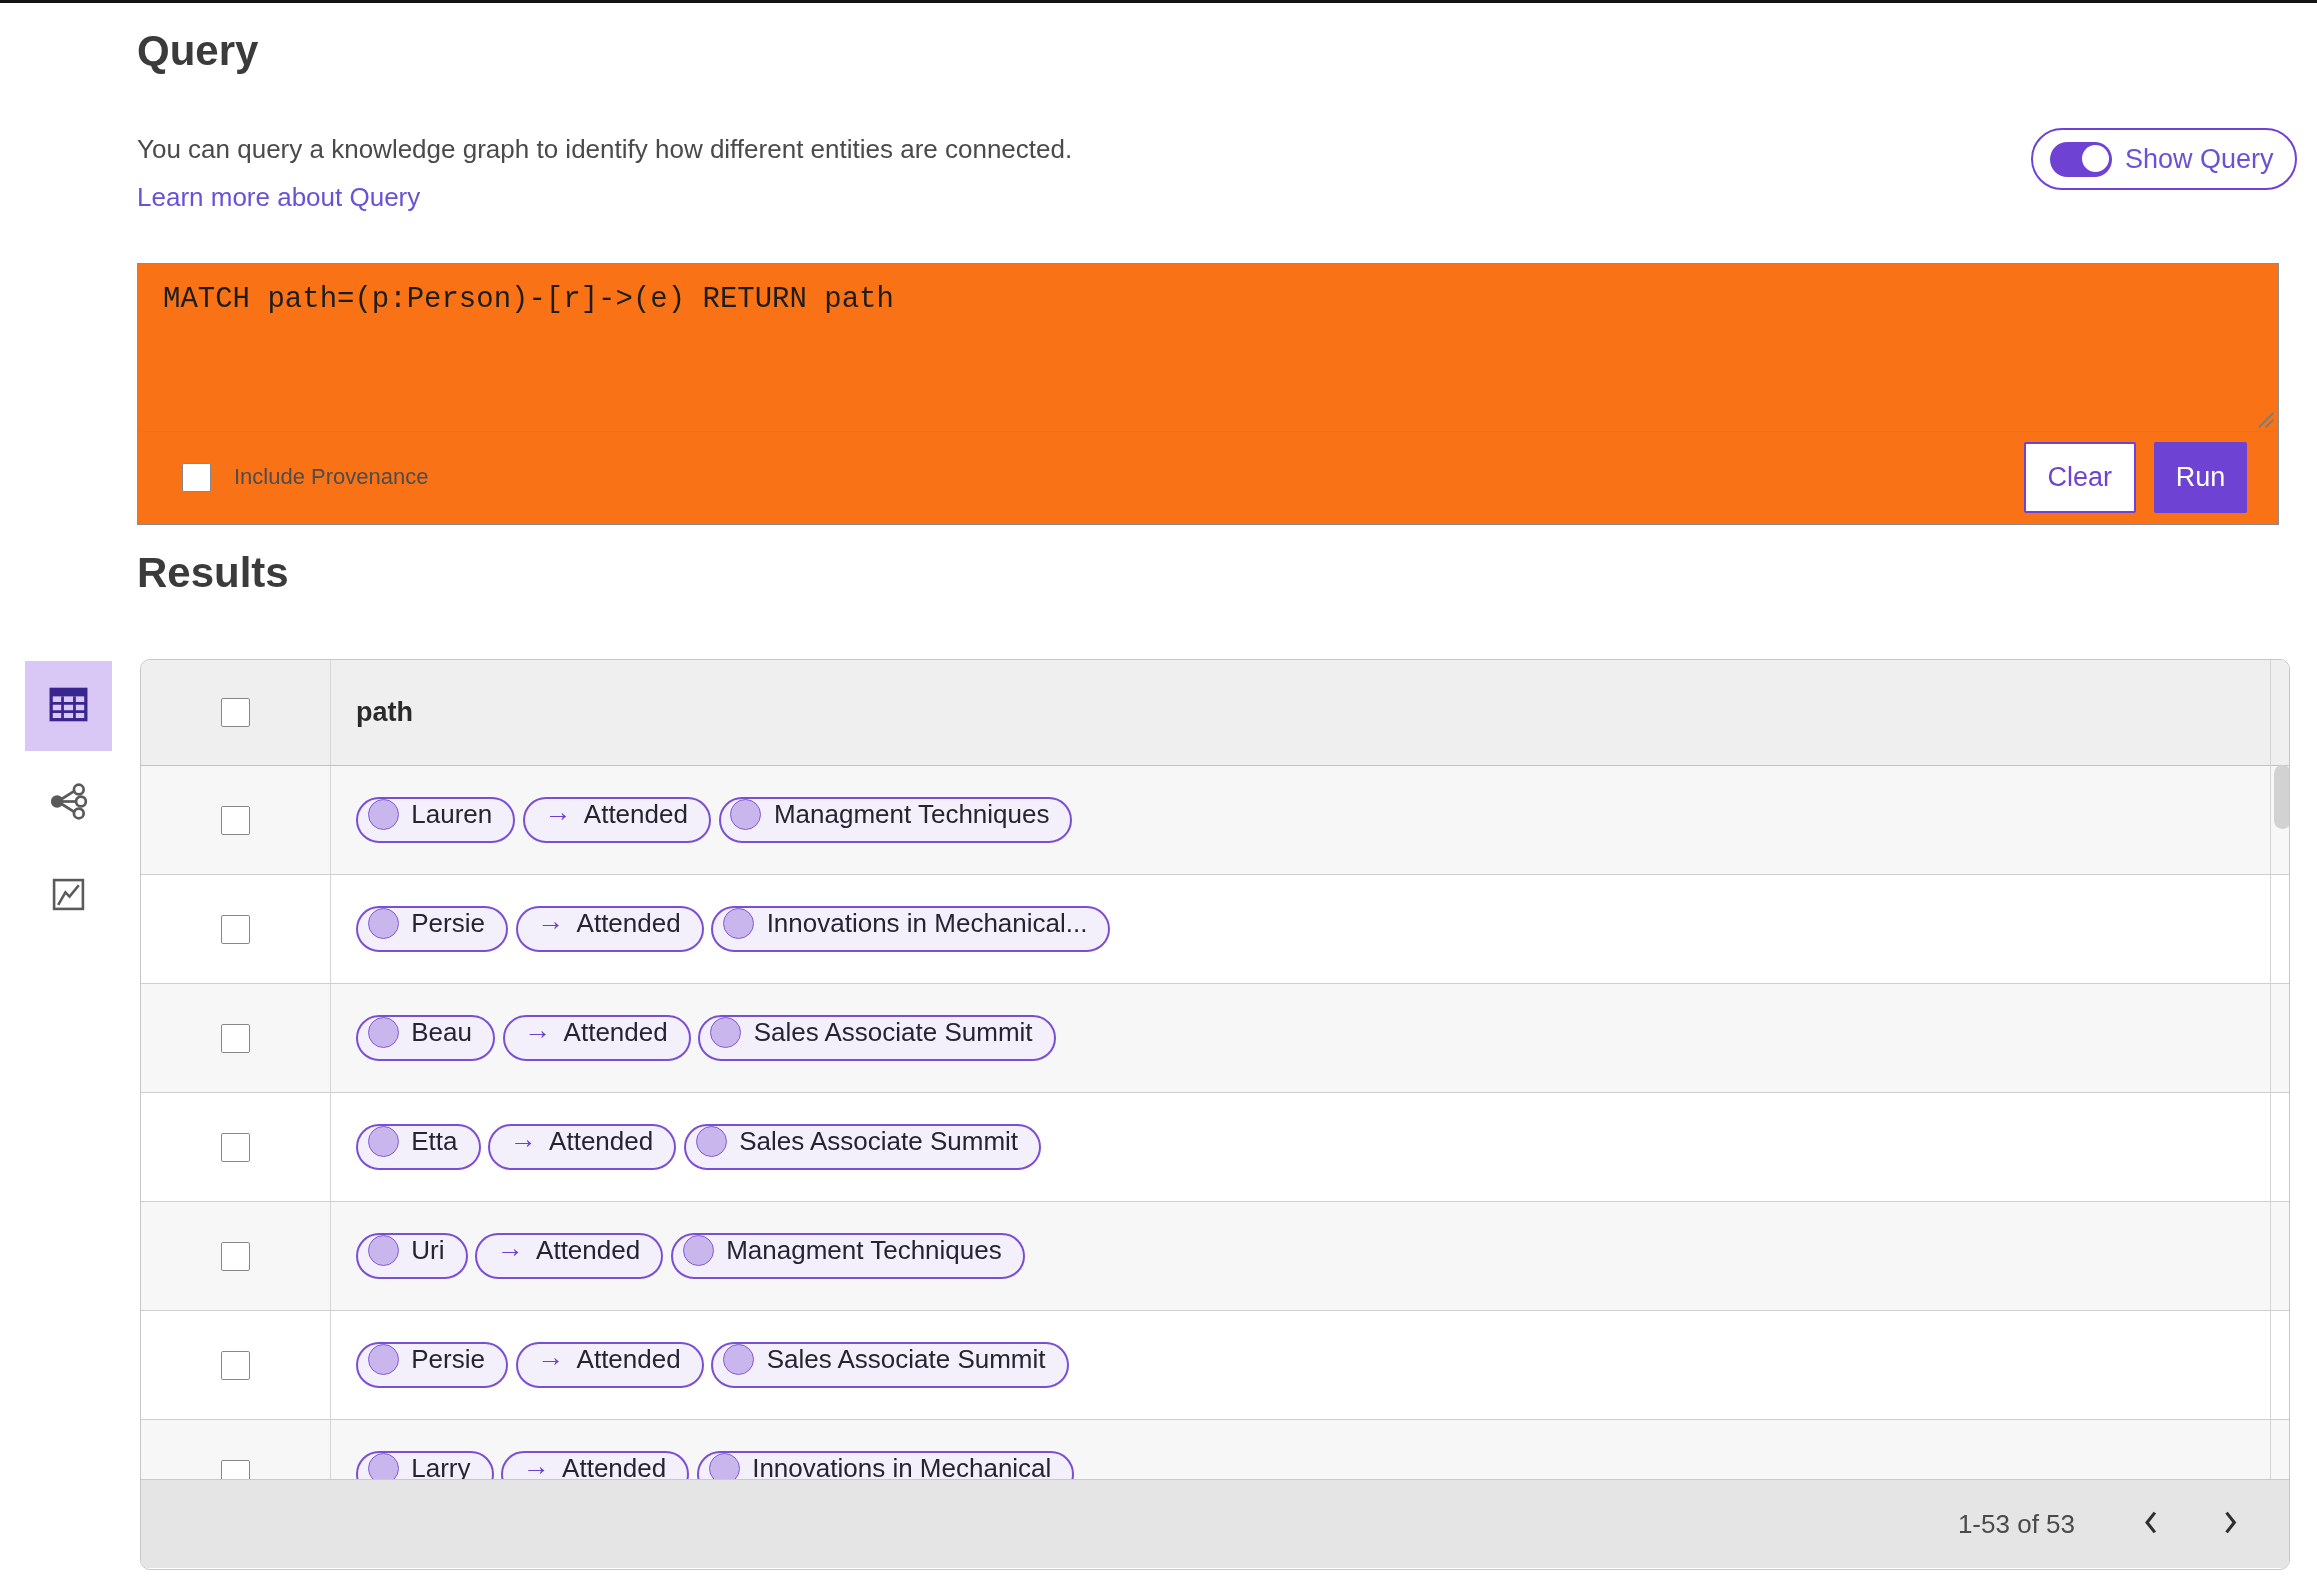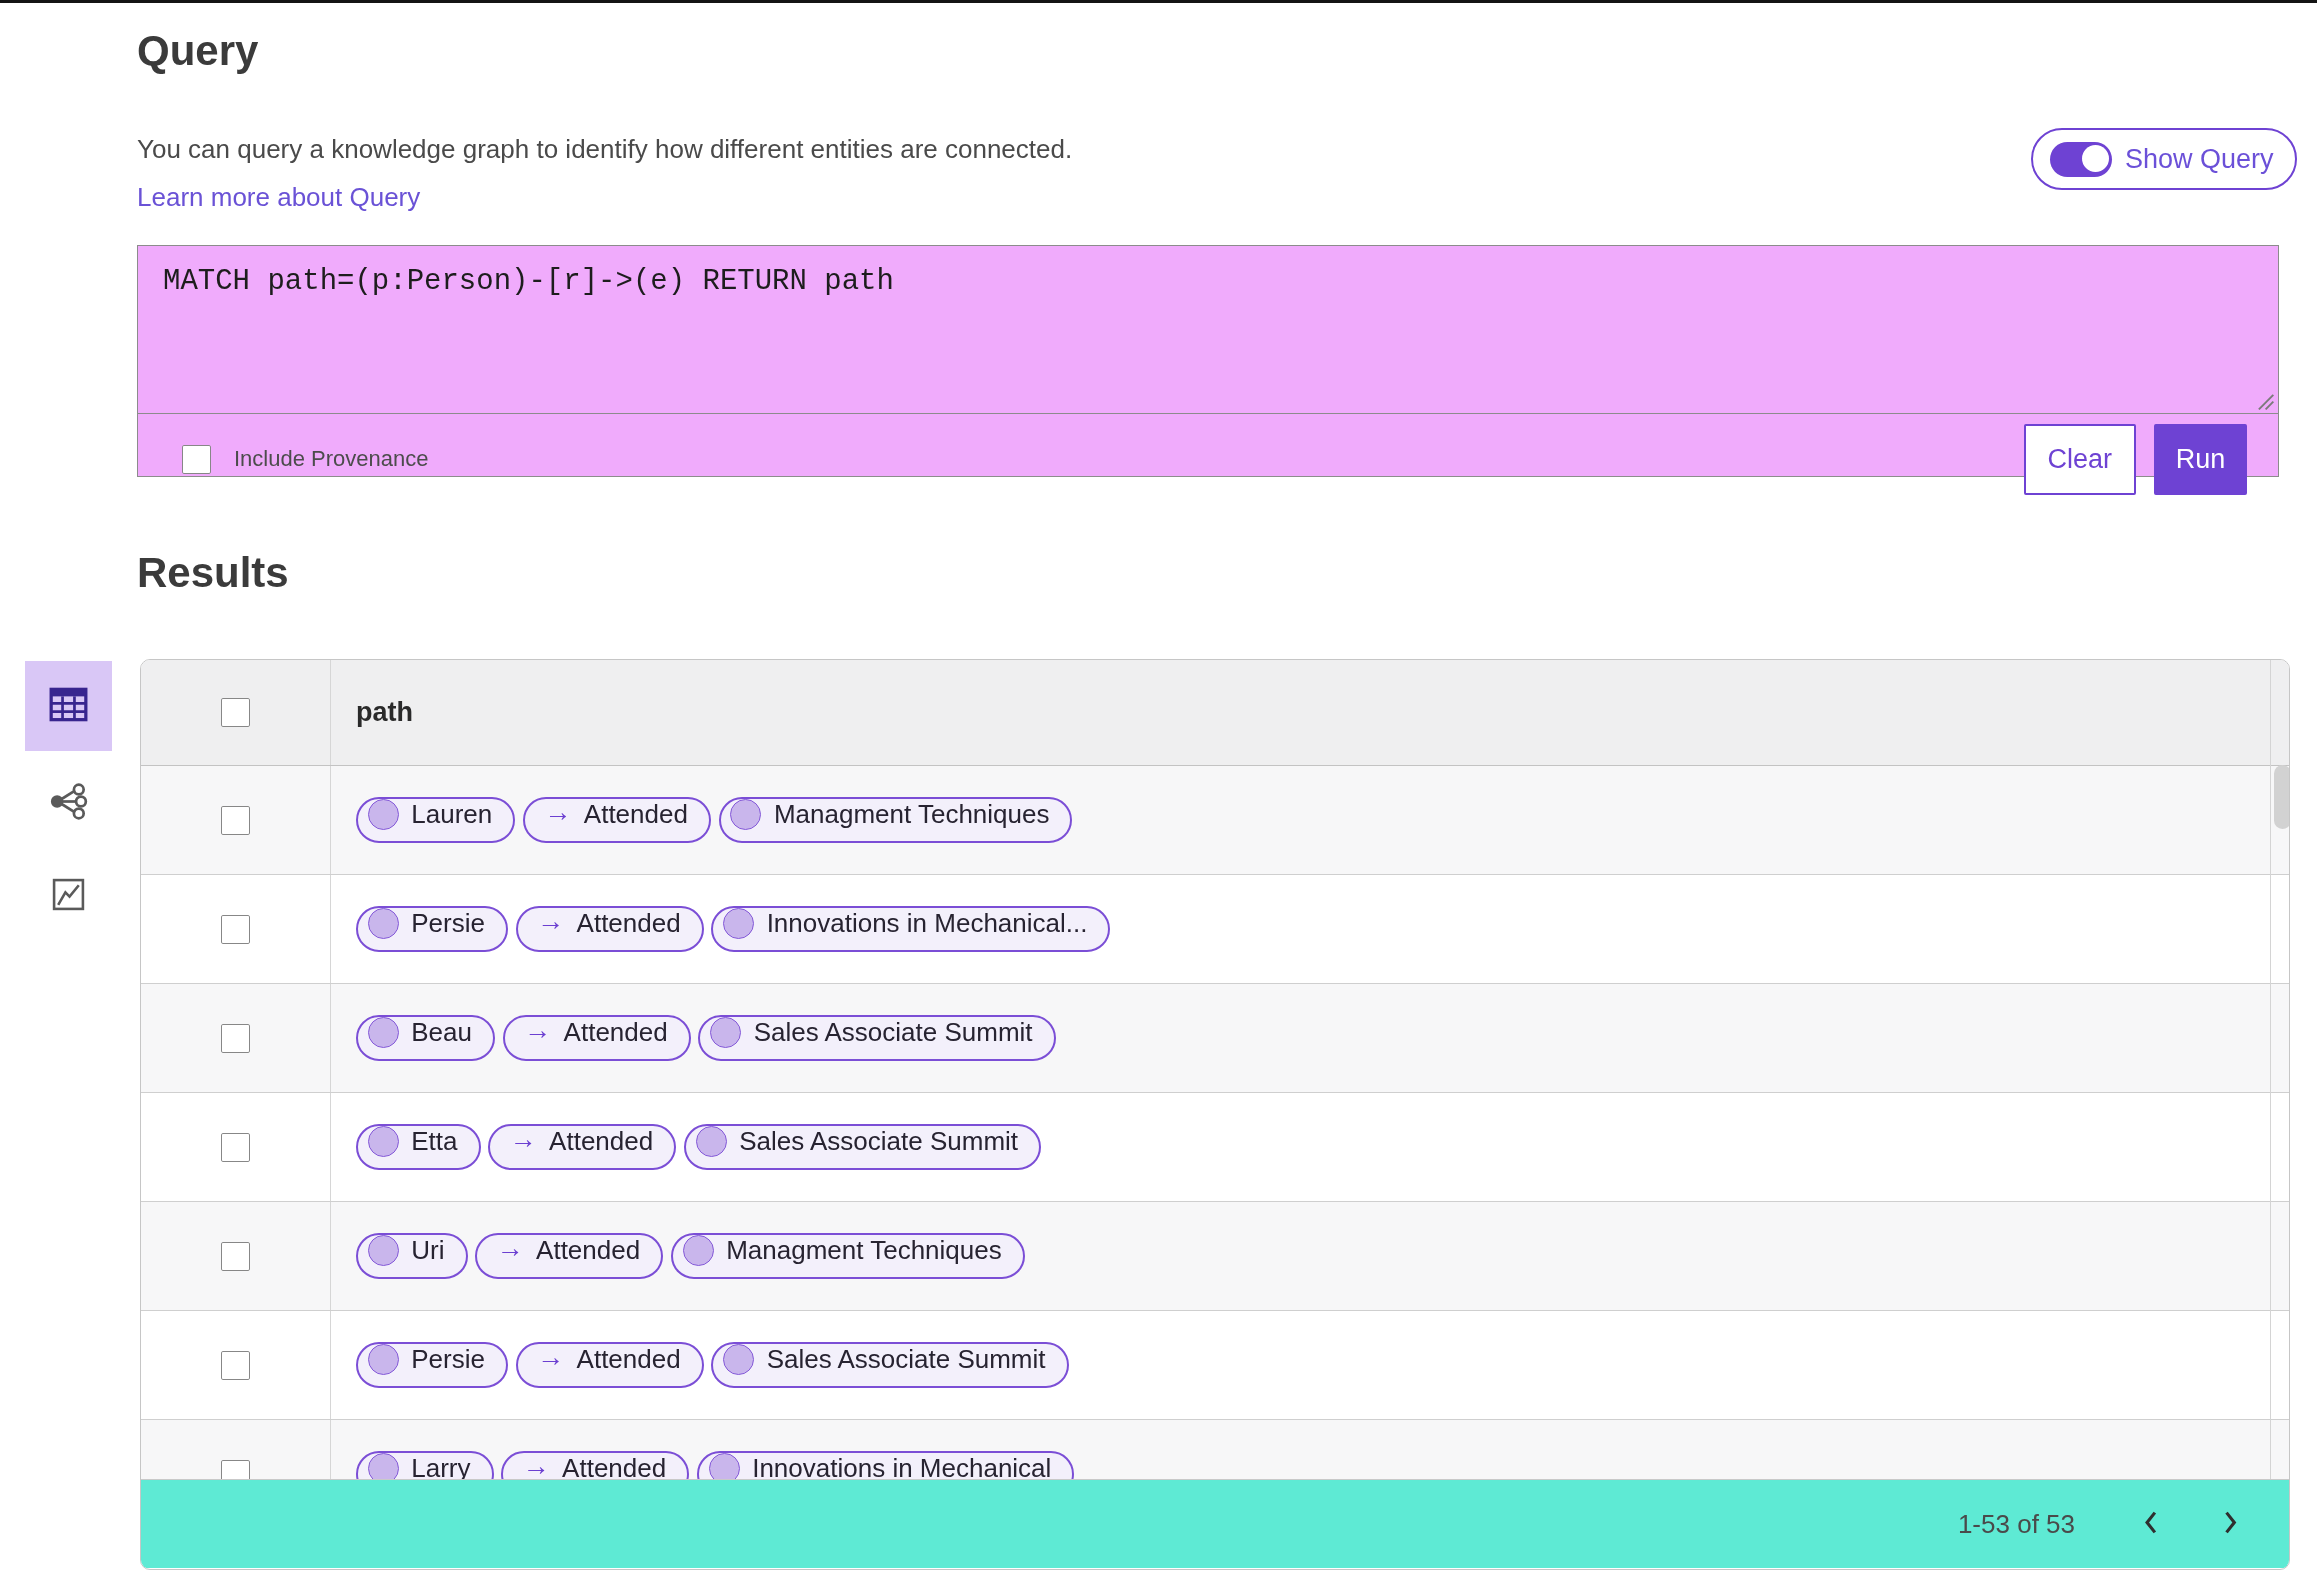--- a/index.html
+++ b/index.html
@@ -22,22 +22,22 @@
     position: absolute; left: 2031px; top: 128px; height: 62px;
     display: inline-flex; align-items: center; gap: 12.6px;
     padding: 0 21px 0 17.4px; background: #fff;
     border: 2.9px solid #6e42d3; border-radius: 31px; cursor: pointer;
   }
   .toggle-track { position: relative; width: 62px; height: 35px; border-radius: 17.4px; background: #6e42d3; }
   .toggle-knob  { position: absolute; right: 3.9px; top: 3.9px; width: 27px; height: 27px; border-radius: 50%; background: #ffffff; }
   .show-query-label { font-size: 27px; color: #6b50d8; white-space: nowrap; }
 
   .query-panel {
-    position: absolute; left: 137px; top: 245px; width: 2142px; height: 232px;
-    border: 1.9px solid #8c8c8c; background: #f0abfc;
+    position: absolute; left: 137px; top: 263px; width: 2142px; height: 262px;
+    border: 1.9px solid #8c8c8c; background: #f97316;
   }
   .query-editor { position: relative; height: 168px; border-bottom: 1.9px solid #8c8c8c; cursor: text; }
   .query-text {
     position: absolute; left: 25px; top: 19.3px;
     font-family: "Liberation Mono", "DejaVu Sans Mono", monospace;
     font-size: 29px; color: #1d1d1d; white-space: pre;
   }
   .resize-handle { position: absolute; right: 3.9px; bottom: 2.9px; width: 19.3px; height: 19.3px; cursor: nwse-resize; }
 
   .query-footer { display: flex; align-items: center; height: 90px; padding: 0 31px 0 44px; }
@@ -86,21 +86,21 @@
   .chip.entity { padding: 0 21px 0 9.7px; gap: 12.6px; }
   .chip.relation { padding: 0 21px 0 19.3px; gap: 12.6px; }
   .node-dot { width: 31px; height: 31px; border-radius: 50%; background: #c9b6ec; border: 1.9px solid #8459d8; flex: 0 0 auto; }
   .rel-arrow { color: #6b3fd1; font-size: 27px; line-height: 1; }
 
   .gutter-line { position: absolute; left: 2129px; top: 0; height: 819px; width: 0; border-left: 1.9px solid #d4d4d4; pointer-events: none; }
   .scroll-thumb { position: absolute; left: 2133px; top: 105px; width: 17.4px; height: 64px; border-radius: 8.7px; background: #d2d2d2; cursor: grab; }
 
   .t-footer {
     display: flex; align-items: center; justify-content: flex-end;
-    height: 89px; background: #5eead4; border-top: 1.9px solid #c9c9c9; padding-right: 39px;
+    height: 89px; background: #e5e5e5; border-top: 1.9px solid #c9c9c9; padding-right: 39px;
   }
   .page-range { font-size: 26px; color: #4a4a4a; margin-right: 56px; white-space: nowrap; }
   .page-btn { background: none; border: none; cursor: pointer; width: 39px; height: 39px; display: flex; align-items: center; justify-content: center; }
   .page-btn + .page-btn { margin-left: 41px; }
 </style>
 </head>
 <body>
 
 <div class="top-edge"></div>
 

